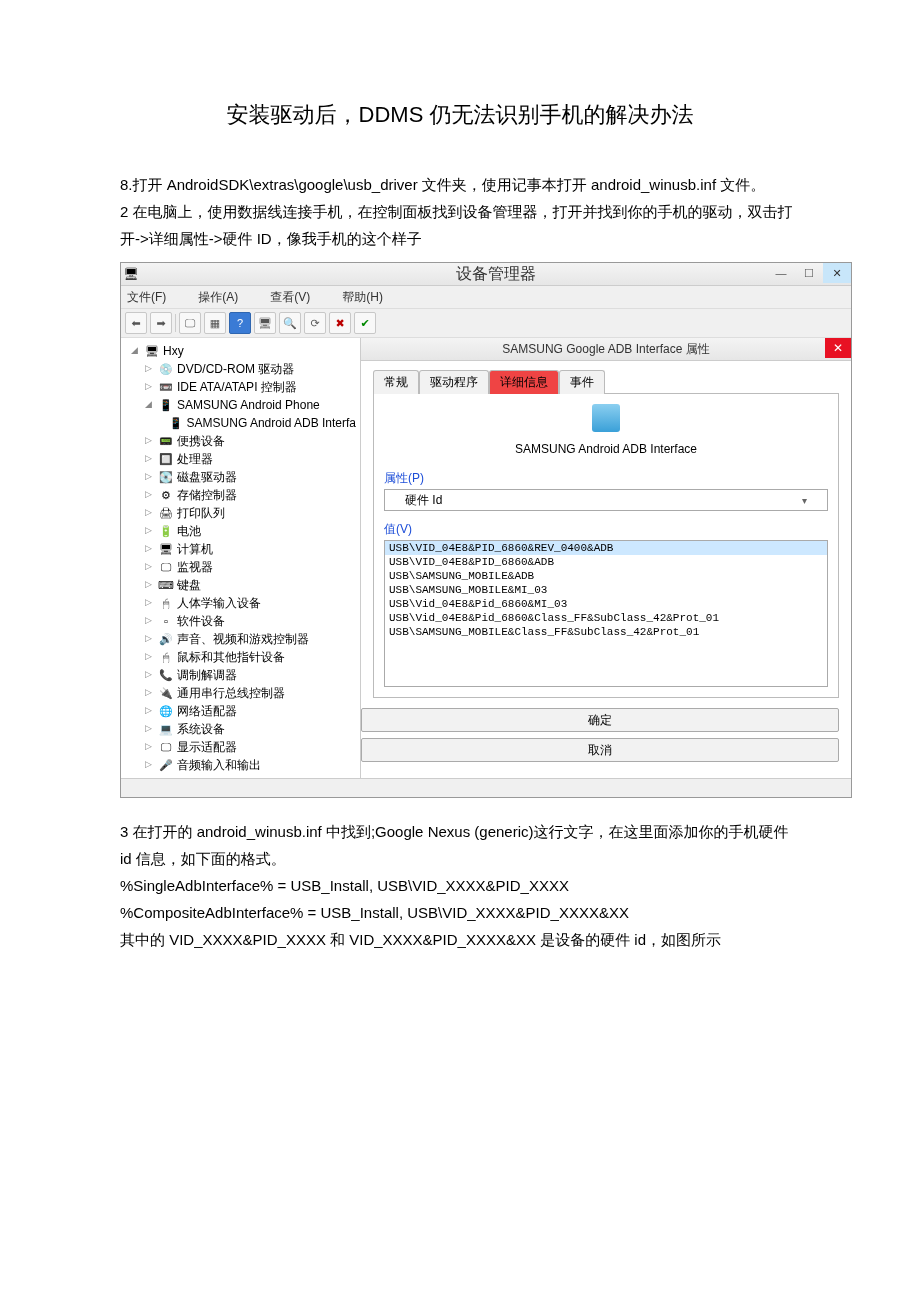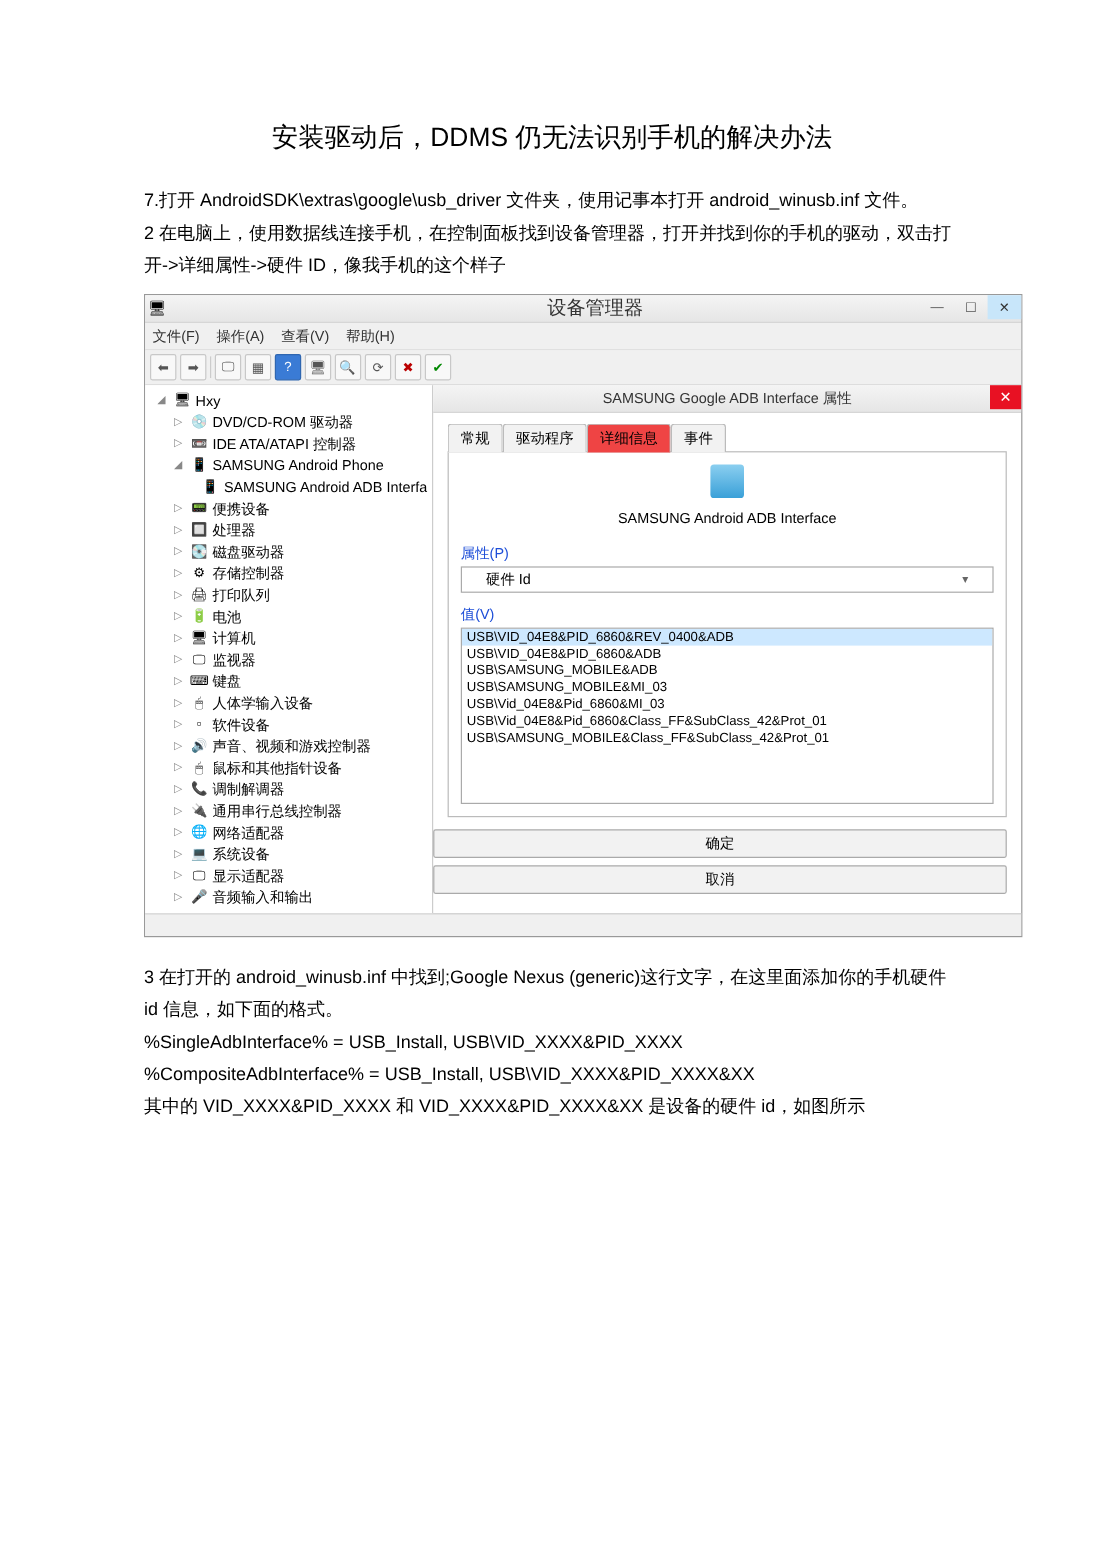--- a/index.html
+++ b/index.html
@@ -10,21 +10,21 @@
   }
   .page {
     width: 920px;
     min-height: 1302px;
     padding: 100px 120px 40px 120px;
     box-sizing: border-box;
   }
   .title {
     text-align: center;
     font-size: 22px;
-    margin-bottom: 24px;
+    margin-bottom: 41px;
   }
   .para {
     font-size: 15px;
     line-height: 1.8;
   }
   
   .scr {
     width: 730px;
     margin: 10px 0 20px 0;
     border: 1px solid #999;
@@ -68,21 +68,21 @@
     background: #c8e6fa;
     color: #333;
   }
   .menubar {
     height: 22px;
     background: #f0f0f0;
     border-bottom: 1px solid #ddd;
     display: flex;
     align-items: center;
     padding: 0 6px;
-    gap: 14px;
+    gap: 32px;
     font-size: 12px;
     color: #333;
   }
   .toolbar {
     height: 28px;
     background: #f0f0f0;
     border-bottom: 1px solid #ddd;
     display: flex;
     align-items: center;
     padding: 0 4px;
@@ -207,20 +207,21 @@
     font-size: 12px;
   }
   .select .arrow { color:#666; font-size:10px;}
   .listbox {
     margin-top: 2px;
     border: 1px solid #aaa;
     height: 145px;
     background: #fff;
     font-size: 11px;
     overflow: hidden;
+    font-family: Liberation Mono, monospace;
   }
   .listbox .item {
     padding: 1px 4px;
     white-space: nowrap;
   }
   .listbox .item.sel {
     background: #cde8ff;
   }
   .dlg-btns {
     display: flex;
@@ -245,21 +246,21 @@
     border-top: 1px solid #ccc;
     background: #f0f0f0;
   }
 </style>
 </head>
 <body>
 
 <div class="page">
   <div class="title">安装驱动后，DDMS 仍无法识别手机的解决办法</div>
 
-  <div class="para">7.打开 AndroidSDK\extras\google\usb_driver 文件夹，使用记事本打开 android_winusb.inf 文件。</div>
+  <div class="para">8.打开 AndroidSDK\extras\google\usb_driver 文件夹，使用记事本打开 android_winusb.inf 文件。</div>
   <div class="para">2 在电脑上，使用数据线连接手机，在控制面板找到设备管理器，打开并找到你的手机的驱动，双击打开-&gt;详细属性-&gt;硬件 ID，像我手机的这个样子</div>
 
   <div class="scr">
     <div class="titlebar">
       <span style="width:20px;display:inline-block;text-align:center;">🖥</span>
       <span class="wt">设备管理器</span>
       <div class="winbtns">
         <div class="winbtn">—</div>
         <div class="winbtn max">☐</div>
         <div class="winbtn close">✕</div>

